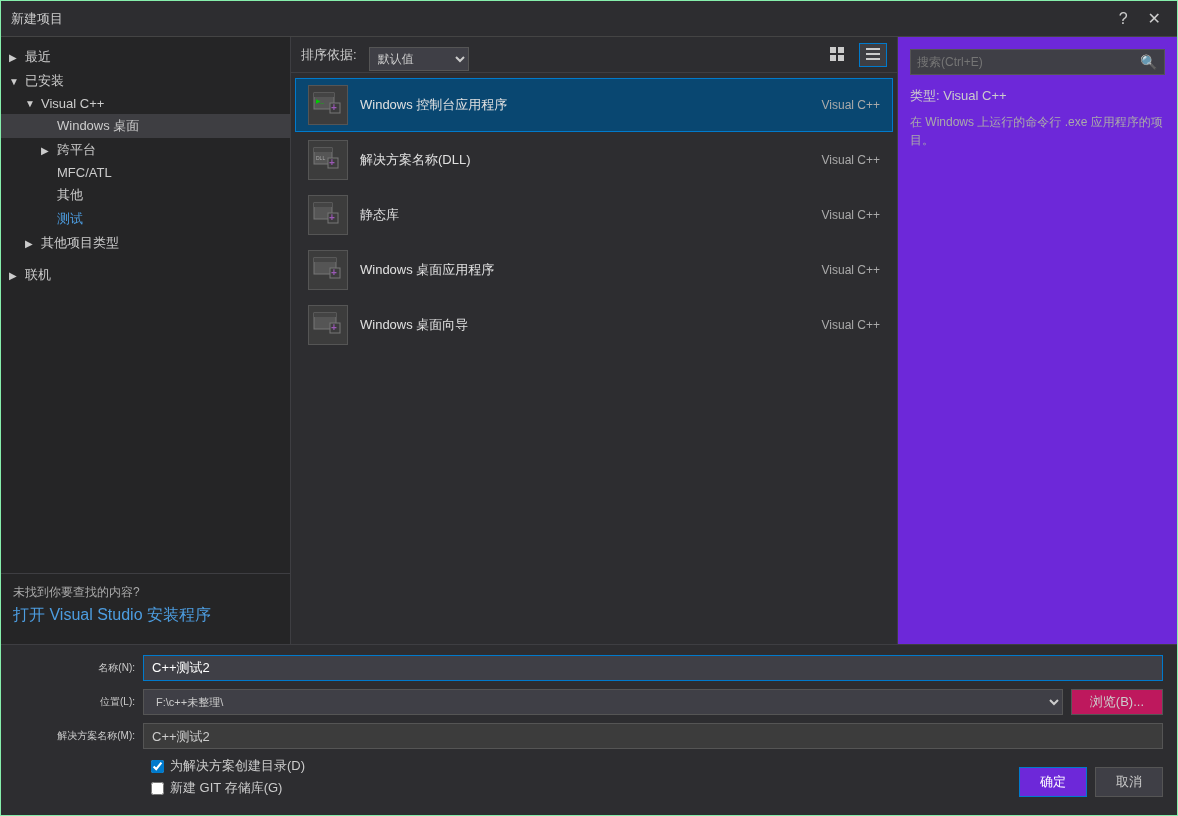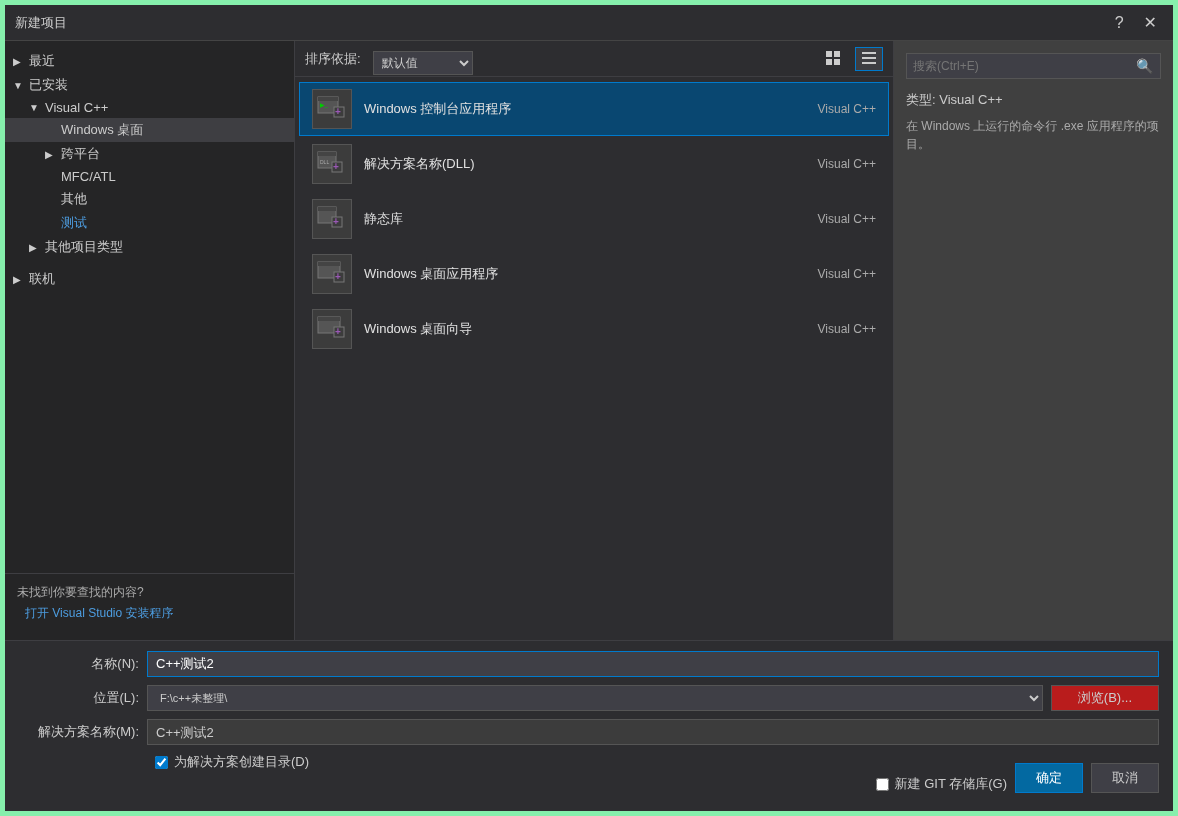--- a/index.html
+++ b/index.html
@@ -12,21 +12,21 @@
       height: 816px;
       overflow: hidden;
     }
 
     .dialog {
       width: 1178px;
       height: 816px;
       background: #2d2d30;
       display: flex;
       flex-direction: column;
-      border: 5px solid #86efac;
+      border: 1px solid #86efac;
     }
 
     .title-bar {
       background: #2d2d30;
       height: 36px;
       display: flex;
       align-items: center;
       justify-content: space-between;
       padding: 0 10px;
       border-bottom: 1px solid #444;
@@ -182,21 +182,21 @@
 
     .project-type {
       color: #aaa;
       font-size: 12px;
       margin-left: 8px;
     }
 
     
     .right-panel {
       width: 280px;
-      background: #404040;
+      background: #6d28d9;
       border-left: 1px solid #3e3e42;
       padding: 12px;
       flex-shrink: 0;
     }
 
     .search-box {
       display: flex;
       align-items: center;
       background: #3f3f46;
       border: 1px solid #555;
@@ -242,21 +242,21 @@
     .form-row {
       display: flex;
       align-items: center;
       margin-bottom: 8px;
       gap: 8px;
     }
 
     .form-label {
       width: 120px;
       color: #ccc;
-      font-size: 13px;
+      font-size: 10px;
       text-align: right;
       flex-shrink: 0;
     }
 
     .form-input {
       flex: 1;
       background: #3f3f46;
       border: 1px solid #007acc;
       color: #fff;
       padding: 4px 8px;
@@ -279,24 +279,24 @@
       flex: 1;
       background: #3f3f46;
       border: 1px solid #555;
       color: #ccc;
       padding: 4px 8px;
       height: 26px;
       font-size: 11px;
     }
 
     .browse-btn {
-      background: #b91c1c;
-      border: 1px solid #555;
-      color: #ccc;
-      padding: 3px 26px;
+      background: #be185d;
+      border: 1px solid #555;
+      color: #ccc;
+      padding: 3px 18px;
       height: 26px;
       cursor: pointer;
       font-size: 13px;
       white-space: nowrap;
     }
 
     .check-row {
       display: flex;
       align-items: center;
       gap: 6px;
@@ -317,21 +317,21 @@
 
     .dialog-btn {
       background: #3f3f46;
       border: 1px solid #555;
       color: #ccc;
       padding: 5px 20px;
       cursor: pointer;
       font-size: 13px;
       height: 30px;
     }
-    .dialog-btn.primary { background: #0369a1; border-color: #007acc; color: #fff; }
+    .dialog-btn.primary { background: #6d28d9; border-color: #007acc; color: #fff; }
 
     .sidebar-container {
       display: flex;
       flex-direction: column;
       height: 100%;
     }
 
     .sidebar-top {
       flex: 1;
     }
@@ -408,21 +408,21 @@
           <div class="tree-item level-0" style="margin-top: 8px;">
             <span class="tree-arrow">▶</span>
             <span>联机</span>
           </div>
 
         </div>
 
         <div style="flex: 1;"></div>
         <div class="sidebar-bottom">
           <div style="color: #aaa; font-size: 12px; margin-bottom: 4px;">未找到你要查找的内容?</div>
-          <a class="link-text" style="font-size: 12px; margin-left: 8px;">打开 Visual Studio 安装程序</a>
+          <a class="link-text" style="font-size: 16px;">打开 Visual Studio 安装程序</a>
         </div>
       </div>
     </div>
 
     <div class="center-panel">
 
       <div class="toolbar">
         <span class="toolbar-label">排序依据:</span>
         <select class="toolbar-select"><option value="默认值">默认值</option><option value="名称">名称</option><option value="类型">类型</option></select>
         <div style="flex:1;"></div>
@@ -546,21 +546,21 @@
       <div class="form-input-readonly" id="solution-display">C++测试2</div>
     </div>
 
     <div class="form-row" style="align-items: flex-start; margin-top: 4px;">
       <div style="width: 128px; flex-shrink: 0;"></div>
       <div style="flex: 1;">
         <div class="check-row">
           <input type="checkbox" id="check-dir" checked="" style="">
           <label for="check-dir">为解决方案创建目录(D)</label>
         </div>
-        <div class="check-row" style="margin-top: 4px; justify-content: flex-end;">
+        <div class="check-row" style="margin-top: 4px;">
           <input type="checkbox" id="check-git" style="">
           <label for="check-git">新建 GIT 存储库(G)</label>
         </div>
       </div>
       <div class="buttons-row" style="margin-top: 0; align-self: flex-end;">
         <button class="dialog-btn primary">确定</button>
         <button class="dialog-btn">取消</button>
       </div>
     </div>
 

